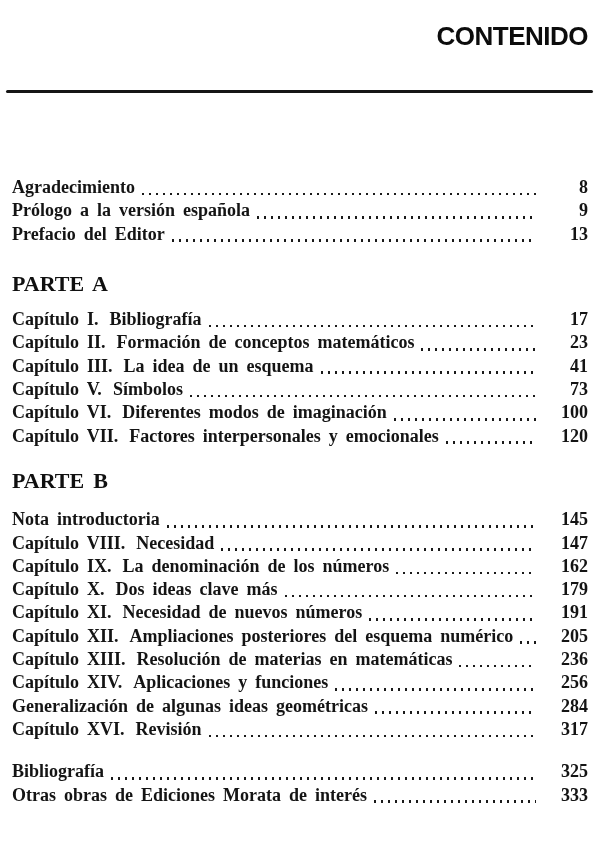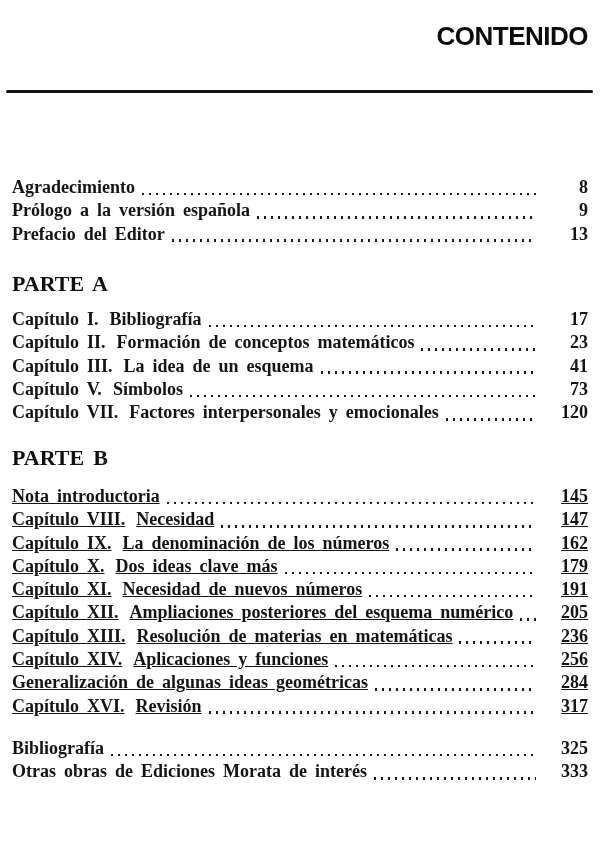--- a/index.html
+++ b/index.html
@@ -73,21 +73,21 @@
   .front-block  { margin-top: 83px; }
   .part-heading {
     font-size: 22px;
     line-height: 23.3px;
     word-spacing: 3.5px;
     color: #101010;
   }
   .heading-a { margin-top: 26px; }
   .entries-a { margin-top: 13px; }
   .heading-b { margin-top: 21px; }
-  .entries-b { margin-top: 16px; text-decoration: underline; }
+  .entries-b { margin-top: 16px; }
   .back-block { margin-top: 19px; }
 </style>
 </head>
 <body>
 
 <div class="page">
   <div class="content">
 
     <div class="header">
       <span class="doc-title">CONTENIDO</span>
@@ -134,20 +134,26 @@
         <span class="leader"></span>
         <span class="pg">41</span>
       </div>
       <div class="row">
         <span class="chap">Capítulo V.</span>
         <span class="ttl">Símbolos</span>
         <span class="leader"></span>
         <span class="pg">73</span>
       </div>
       <div class="row">
+        <span class="chap">Capítulo VI.</span>
+        <span class="ttl">Diferentes modos de imaginación</span>
+        <span class="leader"></span>
+        <span class="pg">100</span>
+      </div>
+      <div class="row">
         <span class="chap">Capítulo VII.</span>
         <span class="ttl">Factores interpersonales y emocionales</span>
         <span class="leader"></span>
         <span class="pg">120</span>
       </div>
     </div>
 
     <div class="part-heading heading-b">PARTE B</div>
 
     <div class="entries-b">

